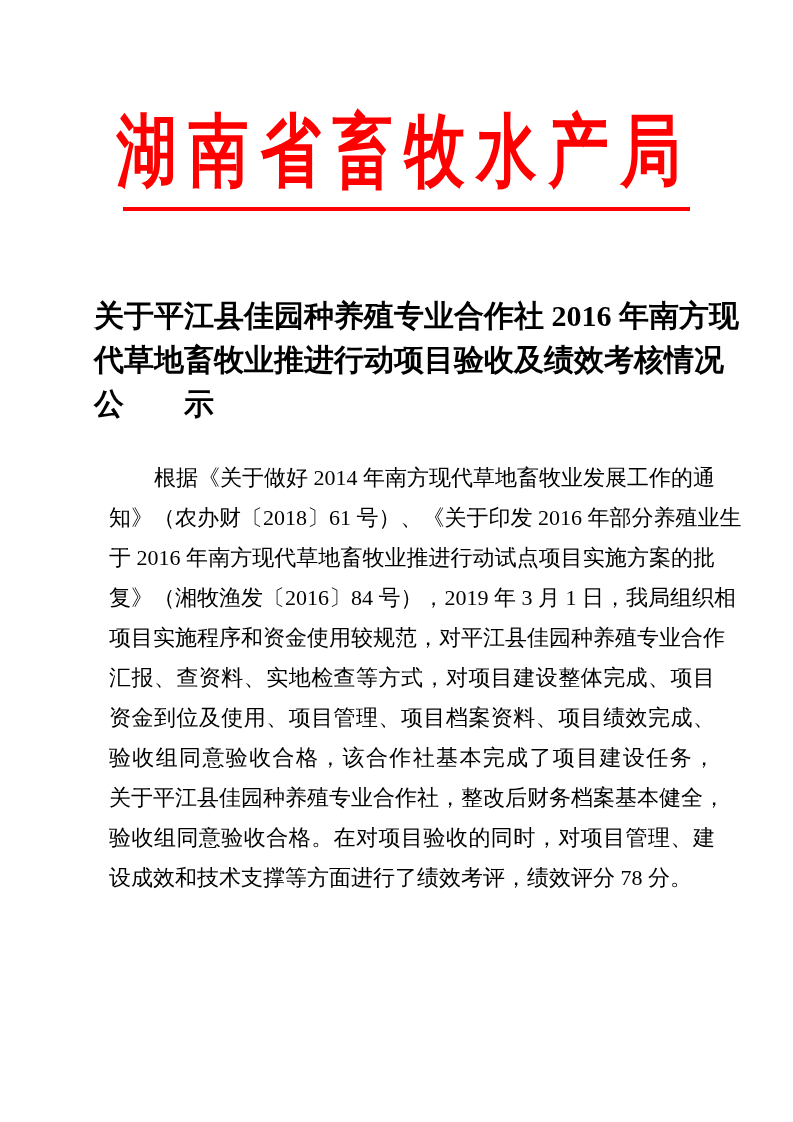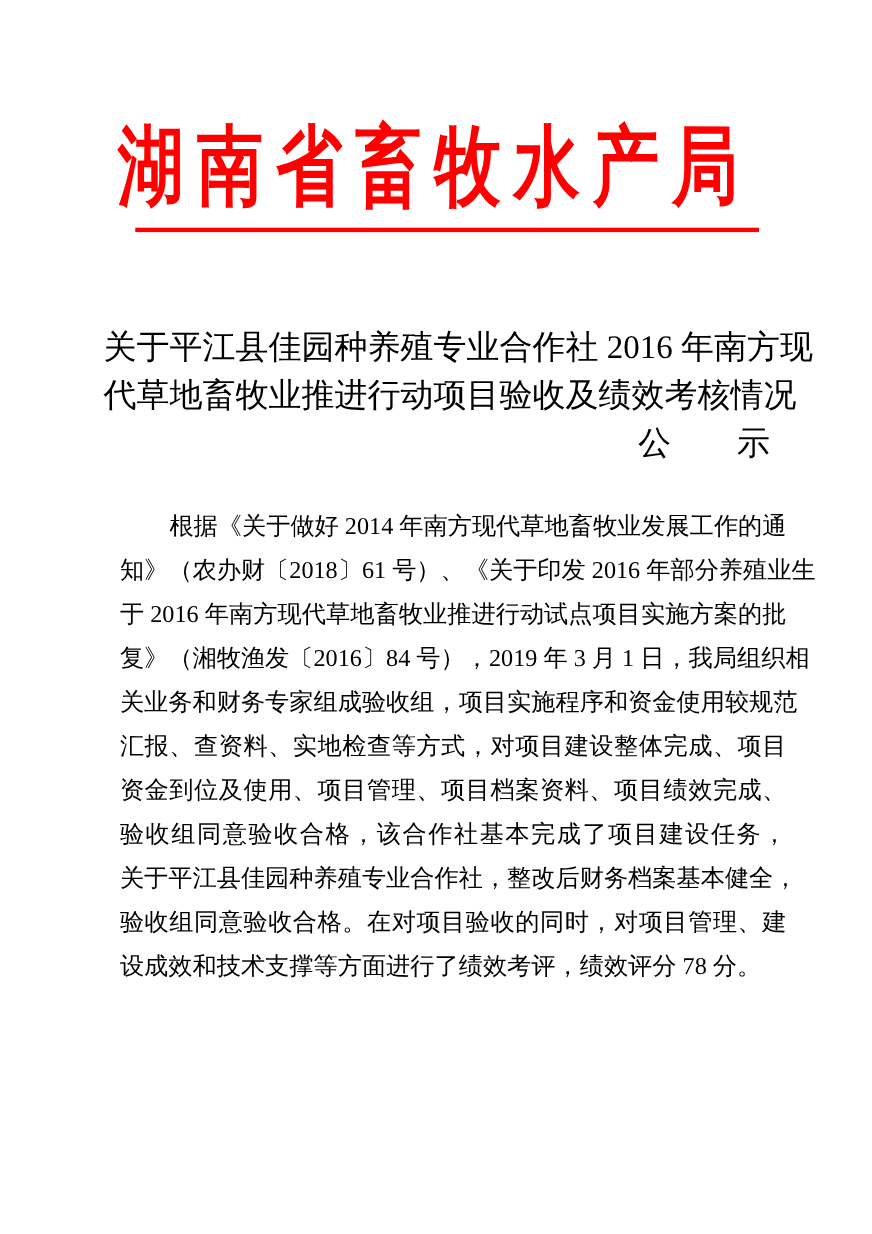--- a/index.html
+++ b/index.html
@@ -13,26 +13,26 @@
     height: 1122px;
     background: #ffffff;
     overflow: hidden;
     font-family: "Liberation Serif", "DejaVu Serif", serif;
     color: #000000;
   }
   
   .letterhead {
     position: absolute;
     top: 104px;
-    left: 82px;
+    left: 104px;
     width: 601px;
     height: 96px;
     display: flex;
     align-items: center;
-    justify-content: flex-end;
+    justify-content: center;
   }
   .letterhead-text {
     color: #fe0000;
     font-weight: bold;
     font-size: 60px;
     line-height: 1;
     letter-spacing: 12px;
     white-space: nowrap;
     transform: scaleY(1.32);
     transform-origin: center center;
@@ -45,22 +45,22 @@
     width: 567px;
     height: 4px;
     background: #fe0000;
   }
   
   .doc-title {
     position: absolute;
     top: 294px;
     left: 94px;
     width: 606px;
-    text-align: right;
-    font-weight: normal;
+    text-align: left;
+    font-weight: bold;
     font-size: 30px;
     line-height: 44px;
   }
   .title-line {
     white-space: pre;
   }
   
   .doc-body {
     position: absolute;
     top: 458px;
@@ -97,21 +97,21 @@
     <div class="title-line">关于平江县佳园种养殖专业合作社 2016 年南方现</div>
     <div class="title-line">代草地畜牧业推进行动项目验收及绩效考核情况</div>
     <div class="title-line">公　　示</div>
   </div>
 
   <div class="doc-body">
     <div class="body-line indent">根据《关于做好 2014 年南方现代草地畜牧业发展工作的通</div>
     <div class="body-line">知》（农办财〔2018〕61 号）、《关于印发 2016 年部分养殖业生</div>
     <div class="body-line">于 2016 年南方现代草地畜牧业推进行动试点项目实施方案的批</div>
     <div class="body-line">复》（湘牧渔发〔2016〕84 号），2019 年 3 月 1 日，我局组织相</div>
-    <div class="body-line">关业务和财务专家组成验收组，项目实施程序和资金使用较规范</div>
+    <div class="body-line">项目实施程序和资金使用较规范，对平江县佳园种养殖专业合作</div>
     <div class="body-line">汇报、查资料、实地检查等方式，对项目建设整体完成、项目</div>
     <div class="body-line">资金到位及使用、项目管理、项目档案资料、项目绩效完成、</div>
     <div class="body-line">验收组同意验收合格，该合作社基本完成了项目建设任务，</div>
     <div class="body-line">关于平江县佳园种养殖专业合作社，整改后财务档案基本健全，</div>
     <div class="body-line">验收组同意验收合格。在对项目验收的同时，对项目管理、建</div>
     <div class="body-line para-end">设成效和技术支撑等方面进行了绩效考评，绩效评分 78 分。</div>
   </div>
 
 </div>
 

